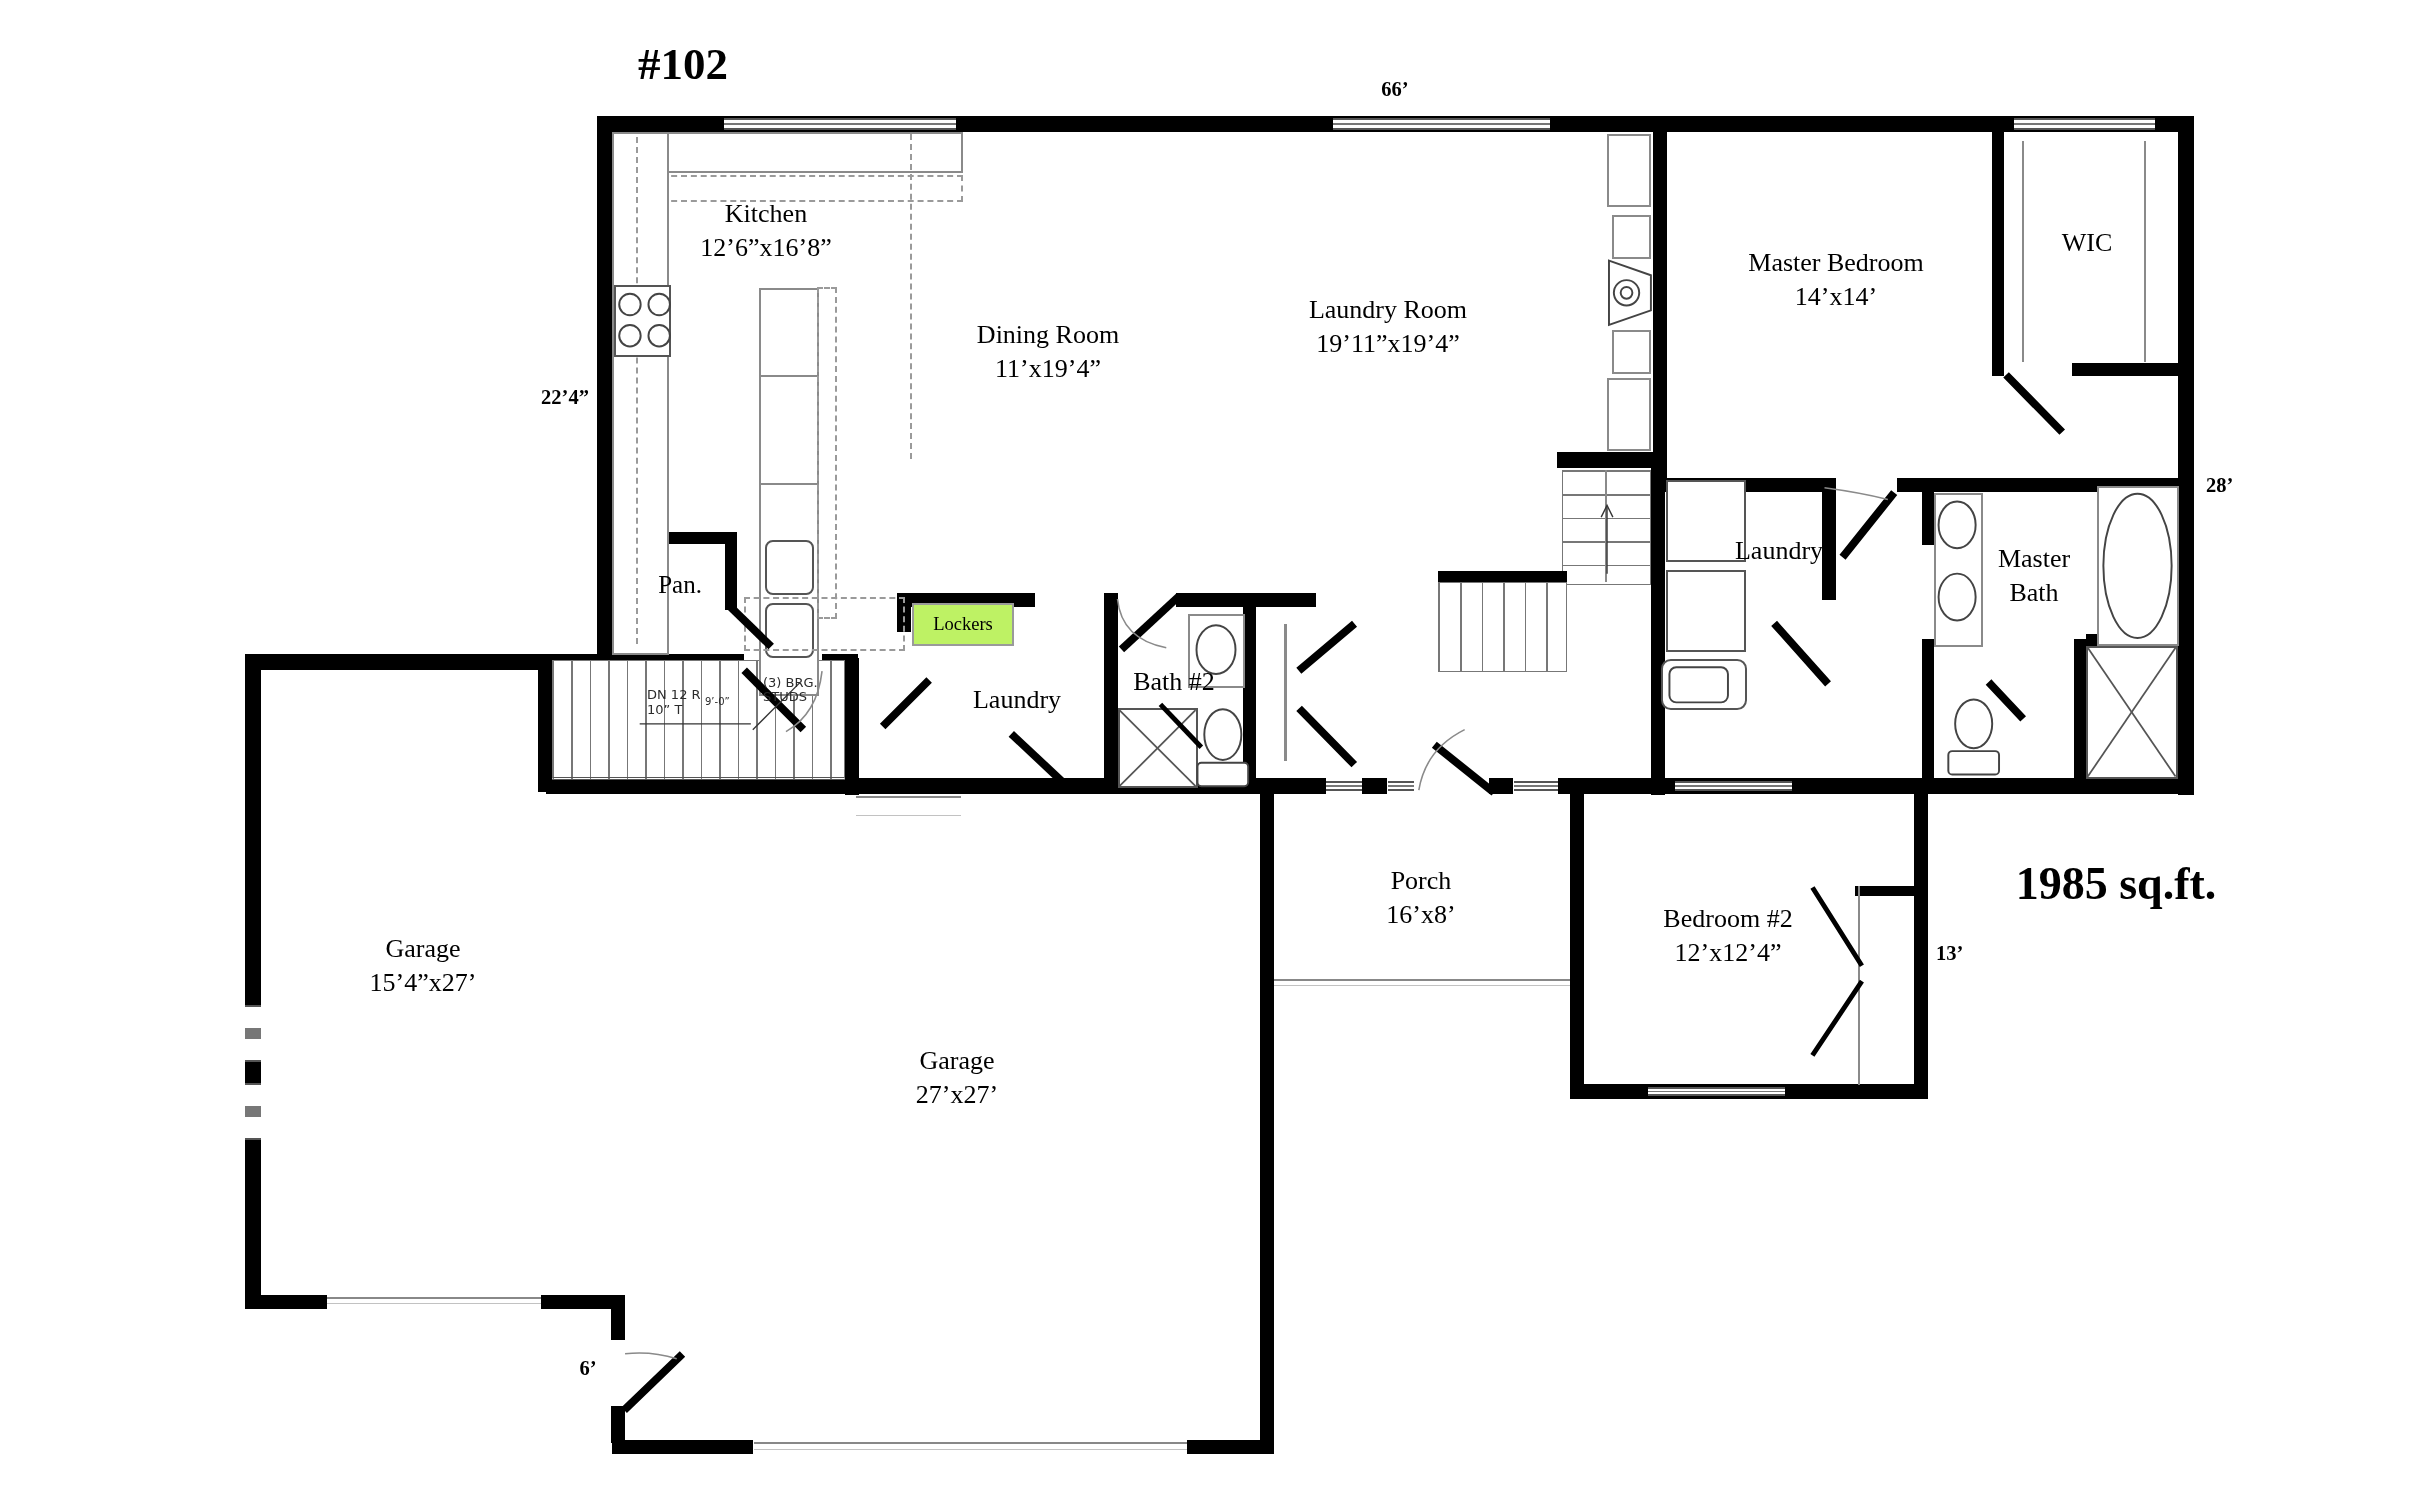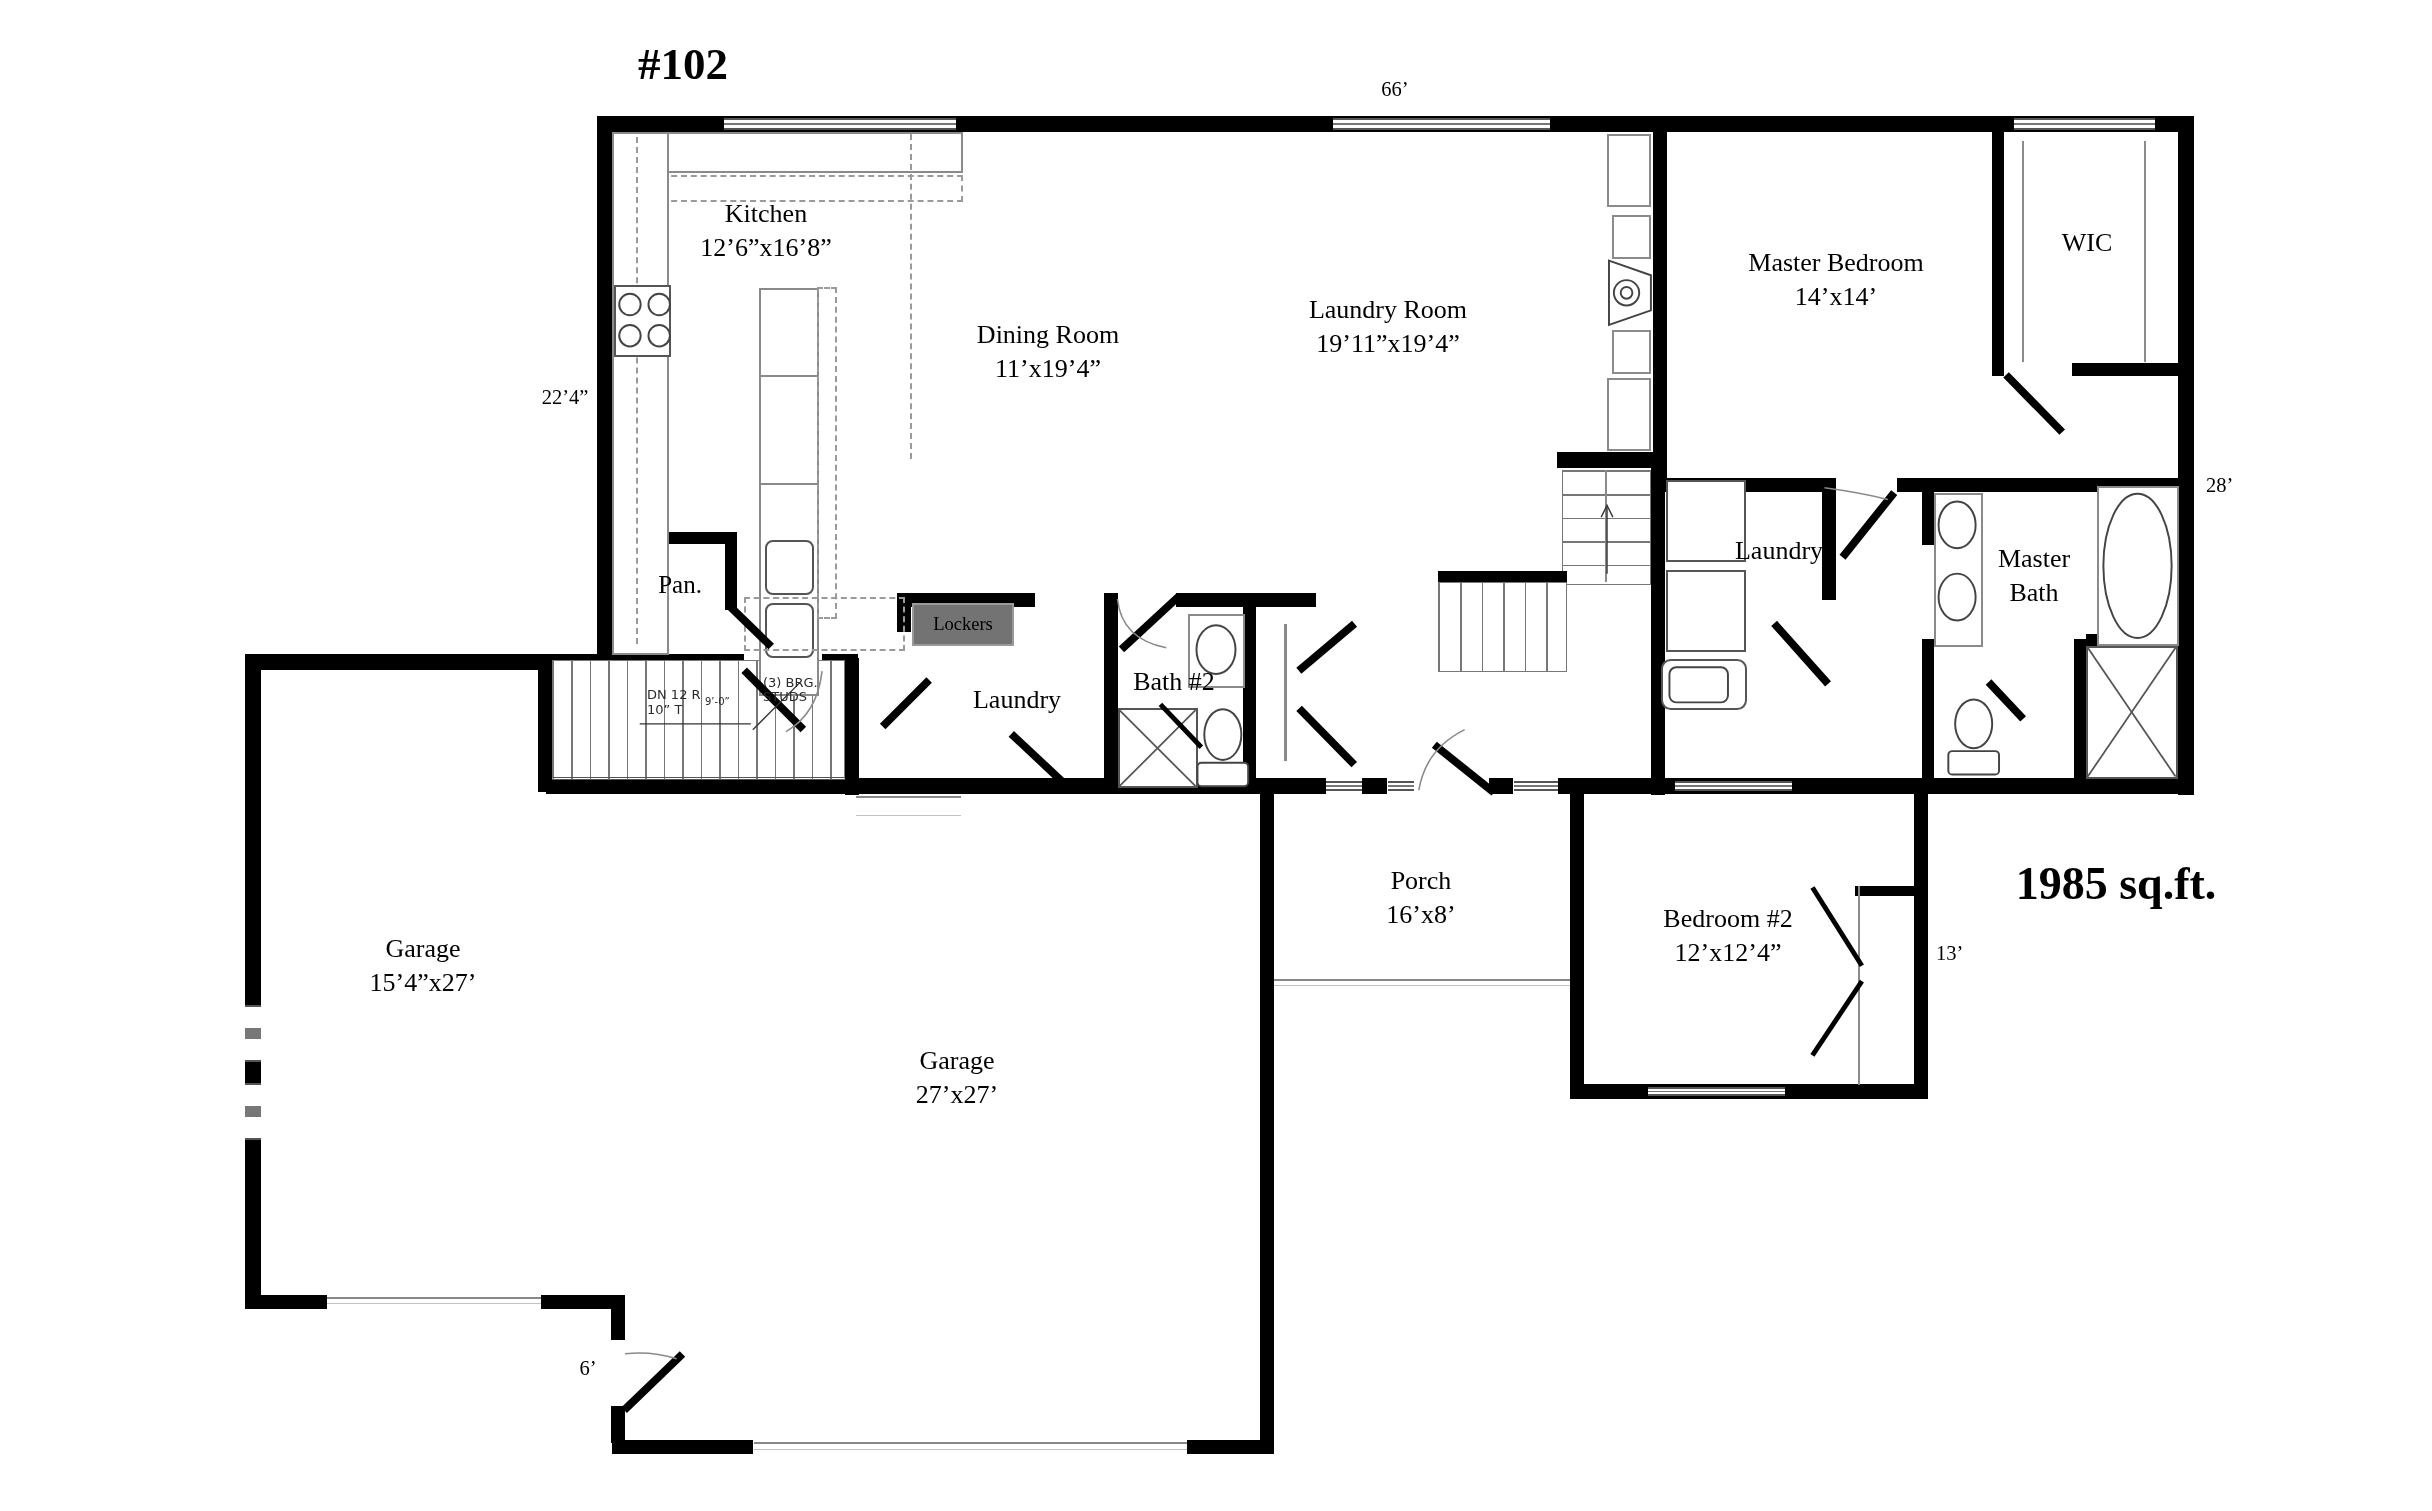--- a/index.html
+++ b/index.html
@@ -15,26 +15,26 @@
   .dashv{position:absolute;border-left:2px dashed #9a9a9a;width:0;}
   .fix{position:absolute;border:2px solid #555;box-sizing:border-box;background:#fff;}
   .stairs-v{position:absolute;box-sizing:border-box;border:1.5px solid #777;border-bottom:3.9px double #555;background:
     repeating-linear-gradient(90deg,#777 0 1.5px,transparent 1.5px 18.5px) #fff;}
   .stairs-v2{position:absolute;box-sizing:border-box;border:1.5px solid #777;background:
     repeating-linear-gradient(90deg,#777 0 1.5px,transparent 1.5px 21.5px) #fff;}
   .stairs-h{position:absolute;box-sizing:border-box;border:1.5px solid #777;background:
     repeating-linear-gradient(180deg,#777 0 1.5px,transparent 1.5px 23.4px) #fff;}
   .lbl{position:absolute;text-align:center;line-height:1.3;font-size:26px;white-space:nowrap;transform:translateX(-50%);}
   .lbl span{display:block;}
-  .dim{position:absolute;font-weight:normal;font-size:20.5px;white-space:nowrap;}
+  .dim{position:absolute;font-weight:bold;font-size:20.5px;white-space:nowrap;}
   .dimc{transform:translateX(-50%);}
   .big{font-size:46px;font-weight:bold;}
   .title{font-size:45px;font-weight:bold;}
   .note{position:absolute;font-family:"DejaVu Sans",sans-serif;font-size:13px;color:#2b2b2b;white-space:nowrap;}
-  .box-lbl{position:absolute;border:2px solid #9a9a9a;background:#737373;display:flex;align-items:center;justify-content:center;
+  .box-lbl{position:absolute;border:2px solid #9a9a9a;background:#bef264;display:flex;align-items:center;justify-content:center;
            font-size:18.5px;box-sizing:border-box;}
   svg.overlay{position:absolute;left:0;top:0;pointer-events:none;}
 </style>
 </head>
 <body>
 
 <div id="plan">
 
   <i class="wall" style="left:597px;top:116px;width:1595px;height:15.6px"></i>
   <i class="win" style="left:724px;top:118px;width:232px;height:11.7px"></i>

